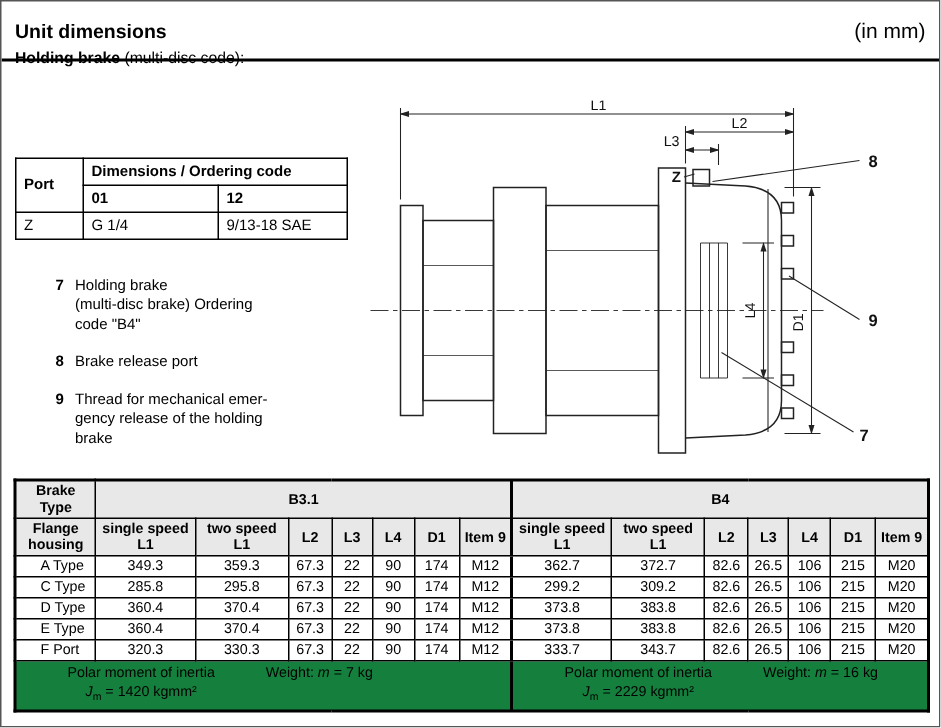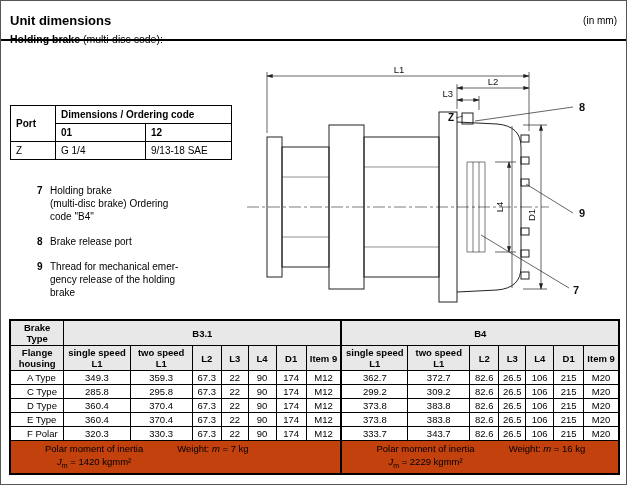--- a/index.html
+++ b/index.html
@@ -2,40 +2,40 @@
 <html><head>
 <meta charset="utf-8">
 <style>
   *{margin:0;padding:0;box-sizing:border-box}
   html,body{background:#fff}
   body{width:627px;height:485px;font-family:"Liberation Sans","DejaVu Sans",sans-serif;color:#000}
   .page{position:relative;width:627px;height:485px;background:#fff;border:1px solid #555;overflow:hidden}
   .header{position:absolute;left:0;top:0;width:100%;height:40px;border-bottom:2px solid #000;
           display:flex;justify-content:space-between;align-items:center;padding:0 9px}
   .title{font-size:13px;font-weight:bold}
-  .units{font-size:10px}
+  .units{font-size:14px}
   .intro{position:absolute;left:9px;top:31px;font-size:10.5px;line-height:15px}
   .b{font-weight:bold}
   .port-table{position:absolute;left:9px;top:104px;border-collapse:collapse;font-size:10px}
   .port-table th,.port-table td{border:1px solid #000;height:18px;text-align:left;padding:0 5px}
   .port-table th{font-weight:bold}
   .notes{position:absolute;left:36px;top:183px;width:185px;font-size:10px;line-height:13px}
   .note{display:flex;margin-bottom:12px}
   .note-num{font-weight:bold;width:13px;flex:none}
   .note-text{white-space:pre-line}
   .drawing{position:absolute;left:228px;top:66px}
   .drawing text{font-family:"Liberation Sans","DejaVu Sans",sans-serif}
   .dim-table{position:absolute;left:8px;top:318px;width:611px;border-collapse:collapse;table-layout:fixed;
              font-size:9.5px;border:2px solid #000}
   .dim-table th,.dim-table td{border:1px solid #000;text-align:center;padding:1px 2px;line-height:11px;vertical-align:middle}
   .dim-table th{background:#e8e8e8;font-weight:bold}
   .dim-table td.lbl{text-align:left;padding-left:16px}
   .sep{border-left:2px solid #000 !important}
   .pre{white-space:pre-line}
-  .foot{text-align:left;vertical-align:top;padding:4px 6px;height:24px;background:#c2410c}
+  .foot{text-align:left;vertical-align:top;padding:4px 6px;height:24px;background:#15803d}
   .foot-inner{display:flex;gap:34px;padding-left:32px;align-items:flex-start;line-height:13px}
   .sym{font-style:italic}
   sub{font-size:7px}
 </style>
 </head>
 <body>
 
 <div class="page">
 
   <div class="header">
@@ -275,21 +275,21 @@
         <td>M12</td>
         <td class="sep">373.8</td>
         <td>383.8</td>
         <td>82.6</td>
         <td>26.5</td>
         <td>106</td>
         <td>215</td>
         <td>M20</td>
       </tr>
       <tr>
-        <td class="lbl">F Polar</td>
+        <td class="lbl">F Port</td>
         <td>320.3</td>
         <td>330.3</td>
         <td>67.3</td>
         <td>22</td>
         <td>90</td>
         <td>174</td>
         <td>M12</td>
         <td class="sep">333.7</td>
         <td>343.7</td>
         <td>82.6</td>

